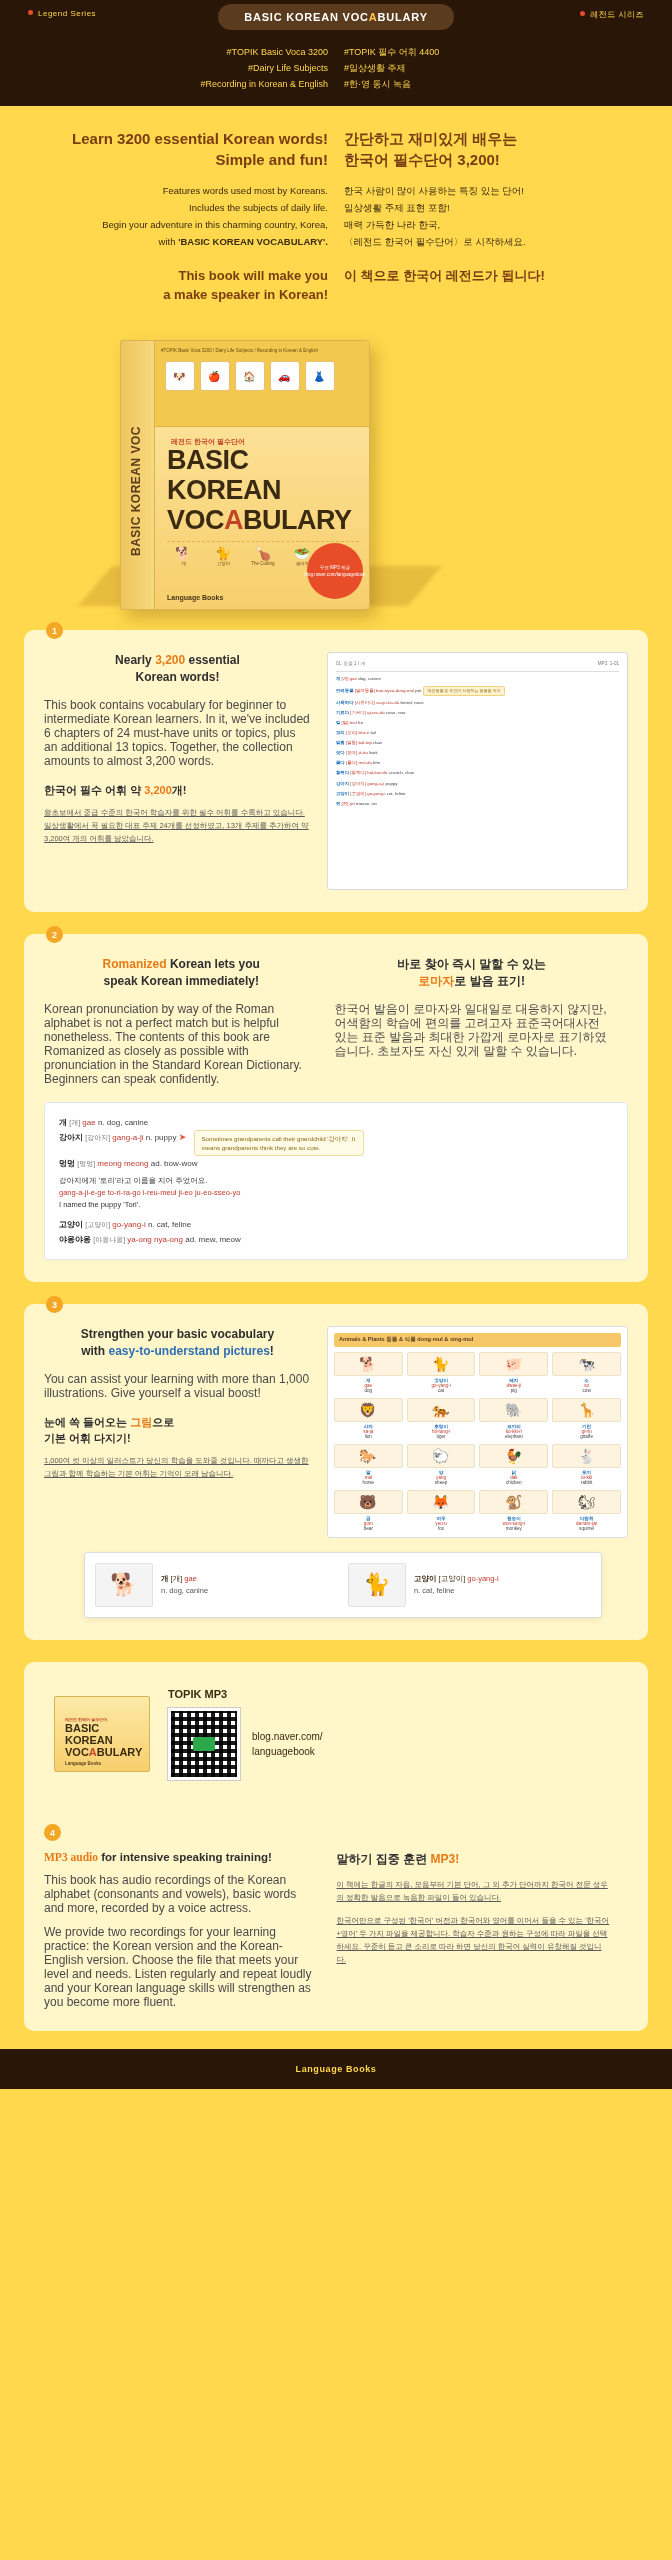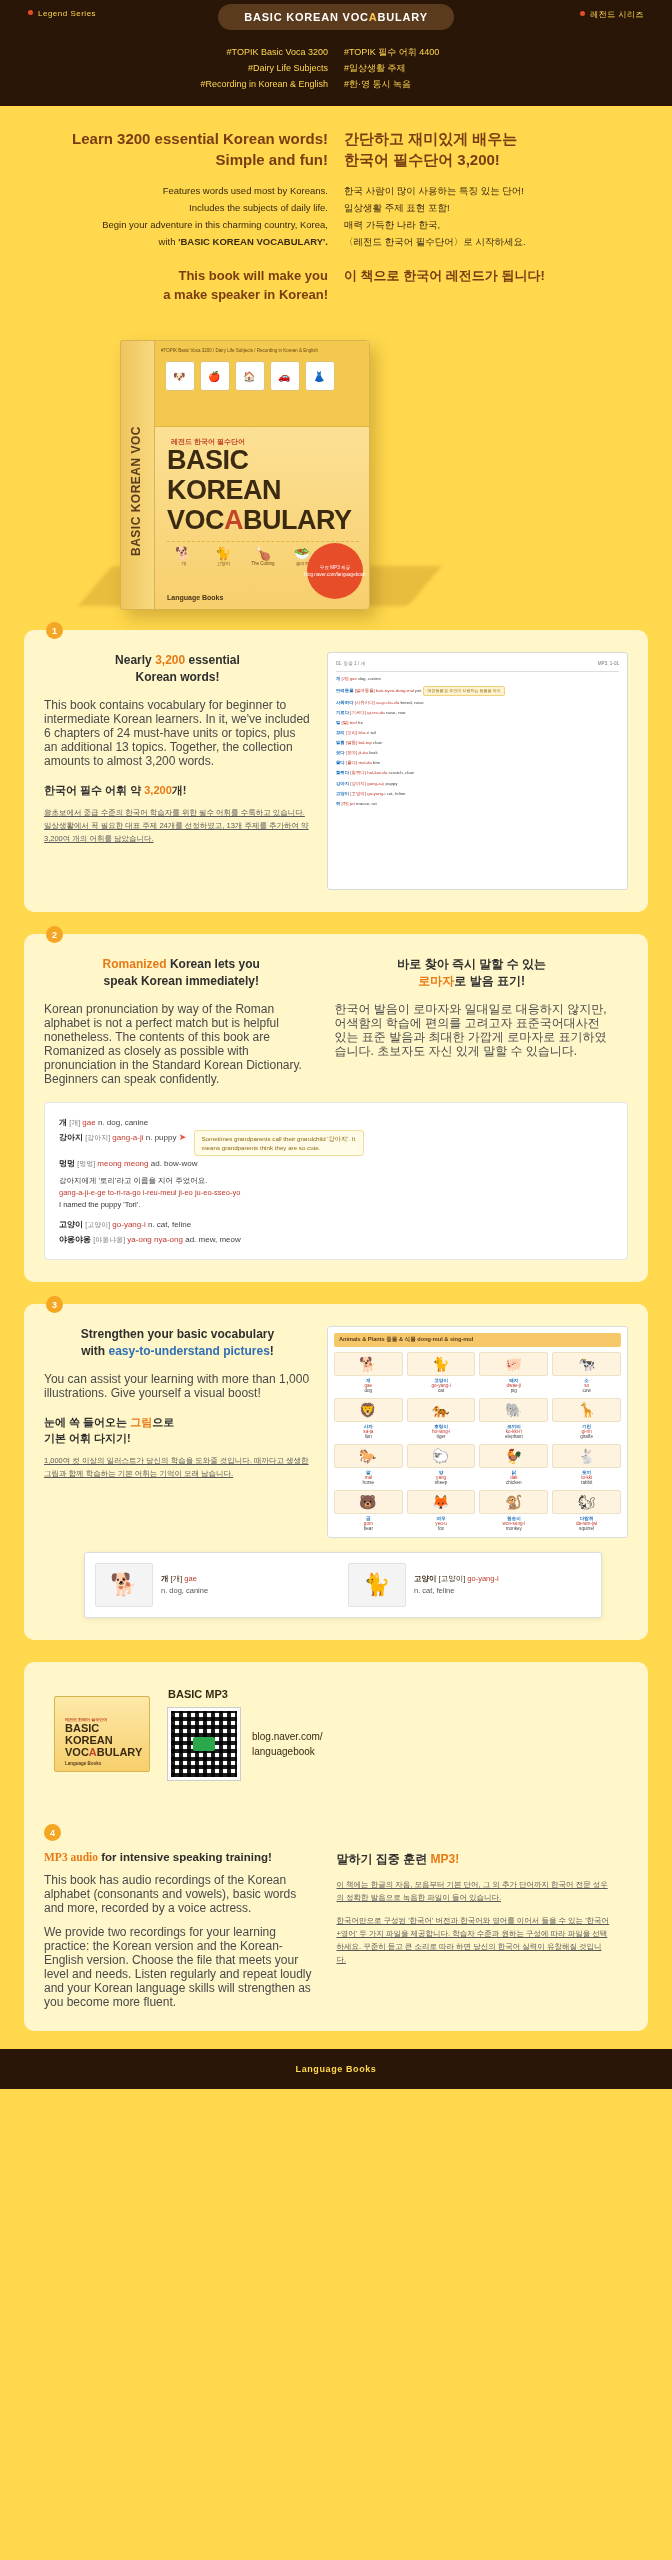--- a/index.html
+++ b/index.html
@@ -665,21 +665,21 @@
       <div class="mini-book">
         <div class="mb-badge">레전드 한국어 필수단어</div>
         <div class="mb-title">
           <div>BASIC</div>
           <div>KOREAN</div>
           <div><span>VOC</span><span class="vocab-a">A</span><span>BULARY</span></div>
         </div>
         <div class="mb-pub">Language Books</div>
       </div>
       <div>
-        <div class="free-mp3">BASIC MP3</div>
+        <div class="free-mp3">TOPIK MP3</div>
         <div class="qr-row">
           <div class="qr"></div>
           <div class="qr-label">
             <div>blog.naver.com/</div>
             <div>languagebook</div>
           </div>
         </div>
       </div>
     </div>
 

